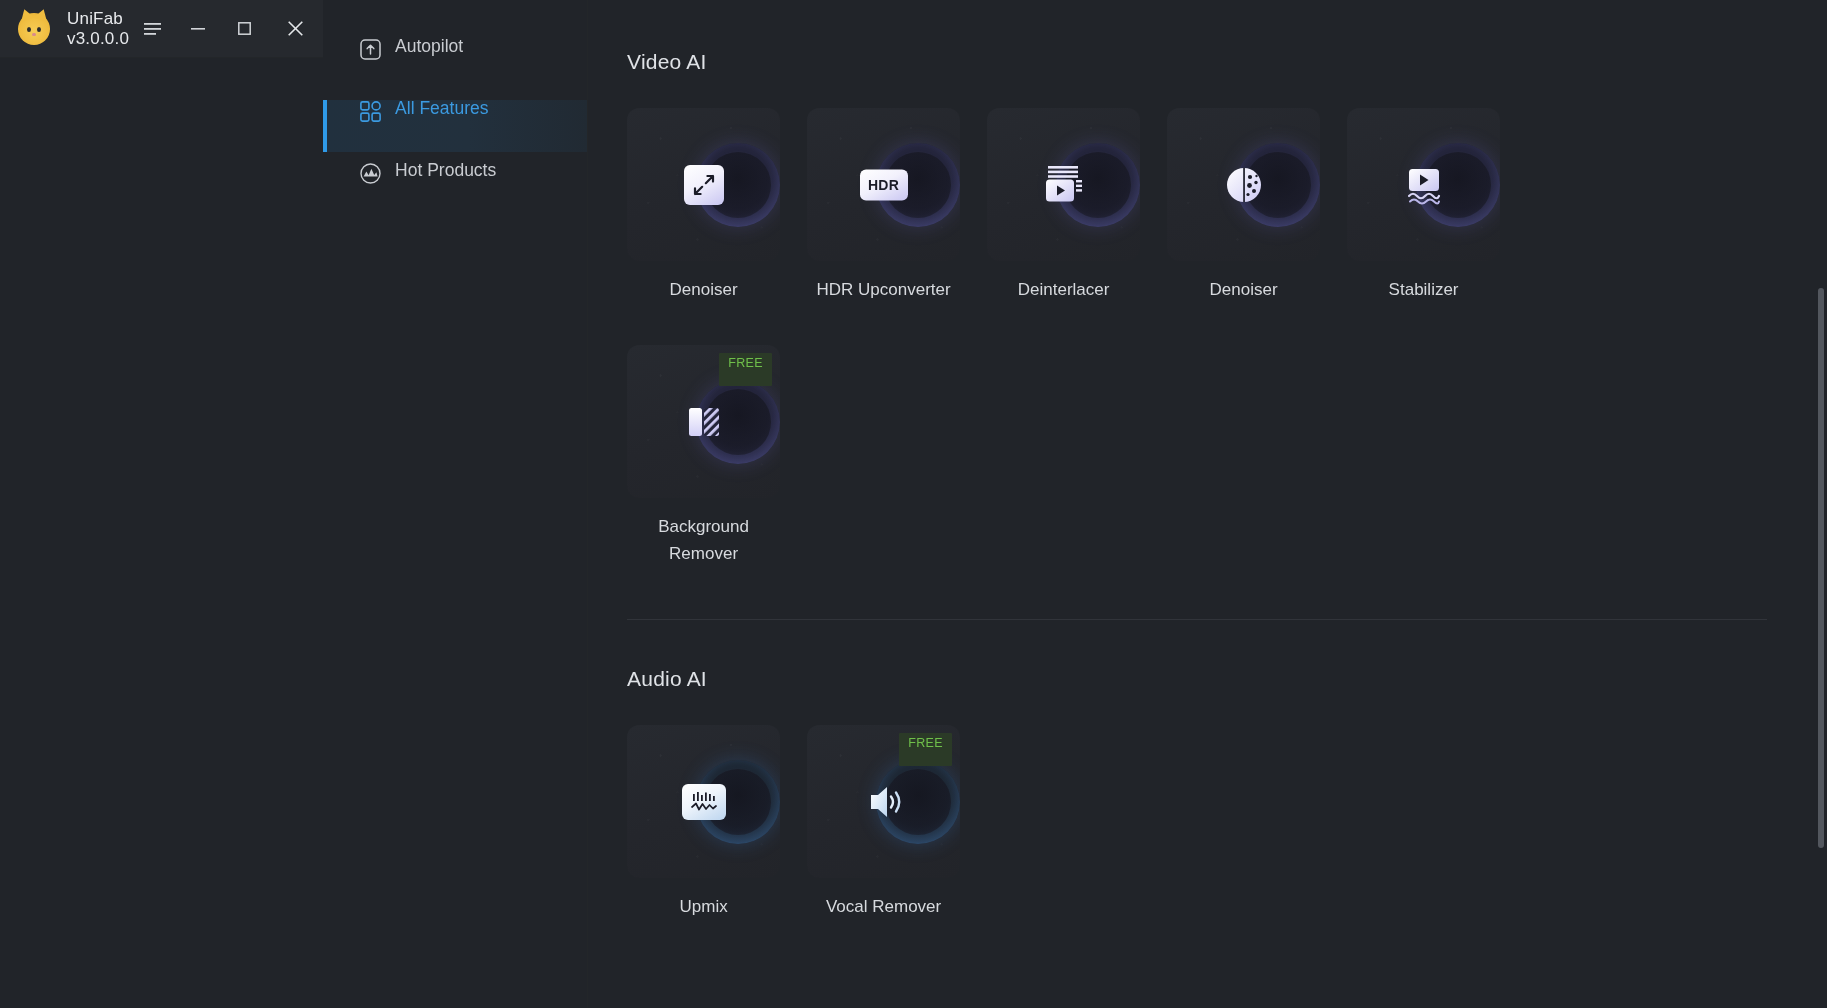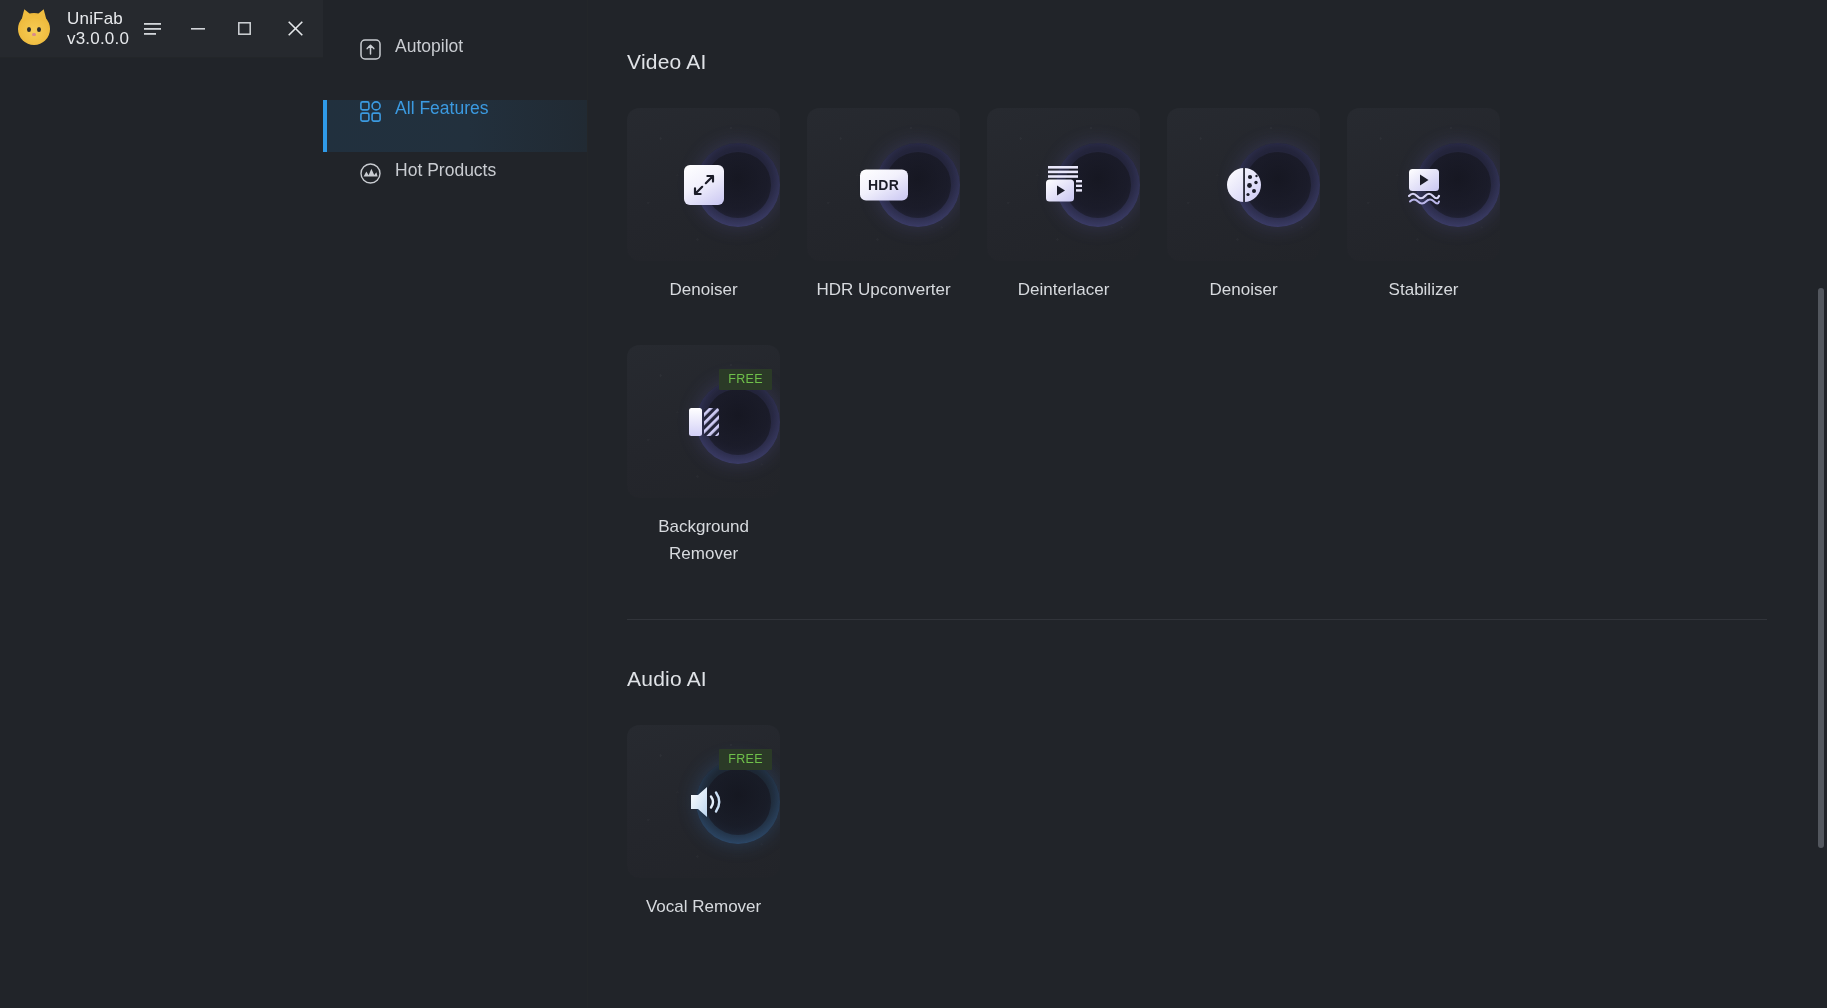--- a/index.html
+++ b/index.html
@@ -150,25 +150,25 @@
     transform: translate(-50%, -50%);
     z-index: 2;
     display: flex; align-items: center; justify-content: center;
   }
   .tile {
     background: linear-gradient(150deg, #ffffff 0%, #f2f1fc 45%, #c9c6f2 100%);
     border-radius: 6px;
     display: flex; align-items: center; justify-content: center;
   }
   .badge-free {
-    position: absolute; top: 24px; right: 8px;
+    position: absolute; top: 8px; right: 8px;
     background: #2b3a27;
     color: #6fc04a;
     font-size: 12.5px; letter-spacing: .4px;
-    padding: 3px 9px 4px;
+    padding: 3px 9px 16px;
     border-radius: 1px;
     z-index: 5;
   }
   .card-label {
     margin-top: 16px;
     text-align: center;
     color: #d7dade; font-size: 17px; line-height: 1.55;
   }
   .row-gap { height: 42px; }
   .divider {
@@ -403,20 +403,39 @@
           </div>
         </div>
 
         <div class="divider"></div>
 
         <div class="audio-block">
           <div class="section-title">Audio AI</div>
 
           <div class="grid">
 
+            <div class="card-cell">
+              <div class="card">
+                <div class="ring blue"></div>
+                <div class="glyph">
+                  <span class="tile" style="width:44px;height:36px;background:linear-gradient(150deg,#ffffff 0%,#eef4fb 45%,#bcd5ef 100%);">
+                    <svg width="30" height="24" viewBox="0 0 30 24">
+                      <rect x="4" y="4" width="1.8" height="7" fill="#1b1c28"></rect>
+                      <rect x="8" y="2" width="1.8" height="9" fill="#1b1c28"></rect>
+                      <rect x="12" y="5" width="1.8" height="6" fill="#1b1c28"></rect>
+                      <rect x="16" y="2.5" width="1.8" height="8.5" fill="#1b1c28"></rect>
+                      <rect x="20" y="4" width="1.8" height="7" fill="#1b1c28"></rect>
+                      <rect x="24" y="6" width="1.8" height="5" fill="#1b1c28"></rect>
+                      <path d="M3 17 L7 13.5 L10 19.5 L13.5 14 L17 19 L20.5 15 L24 18.5 L27 16" fill="none" stroke="#1b1c28" stroke-width="1.7" stroke-linecap="round" stroke-linejoin="round"></path>
+                    </svg>
+                  </span>
+                </div>
+              </div>
+              <div class="card-label">Upmix</div>
+            </div>
 
             <div class="card-cell">
               <div class="card">
                 <span class="badge-free">FREE</span>
                 <div class="ring blue"></div>
                 <div class="glyph">
                   <svg width="46" height="42" viewBox="0 0 46 42">
                     <defs>
                       <linearGradient id="spGrad" x1="0" y1="0" x2="1" y2="1">
                         <stop offset="0%" stop-color="#ffffff"></stop>

